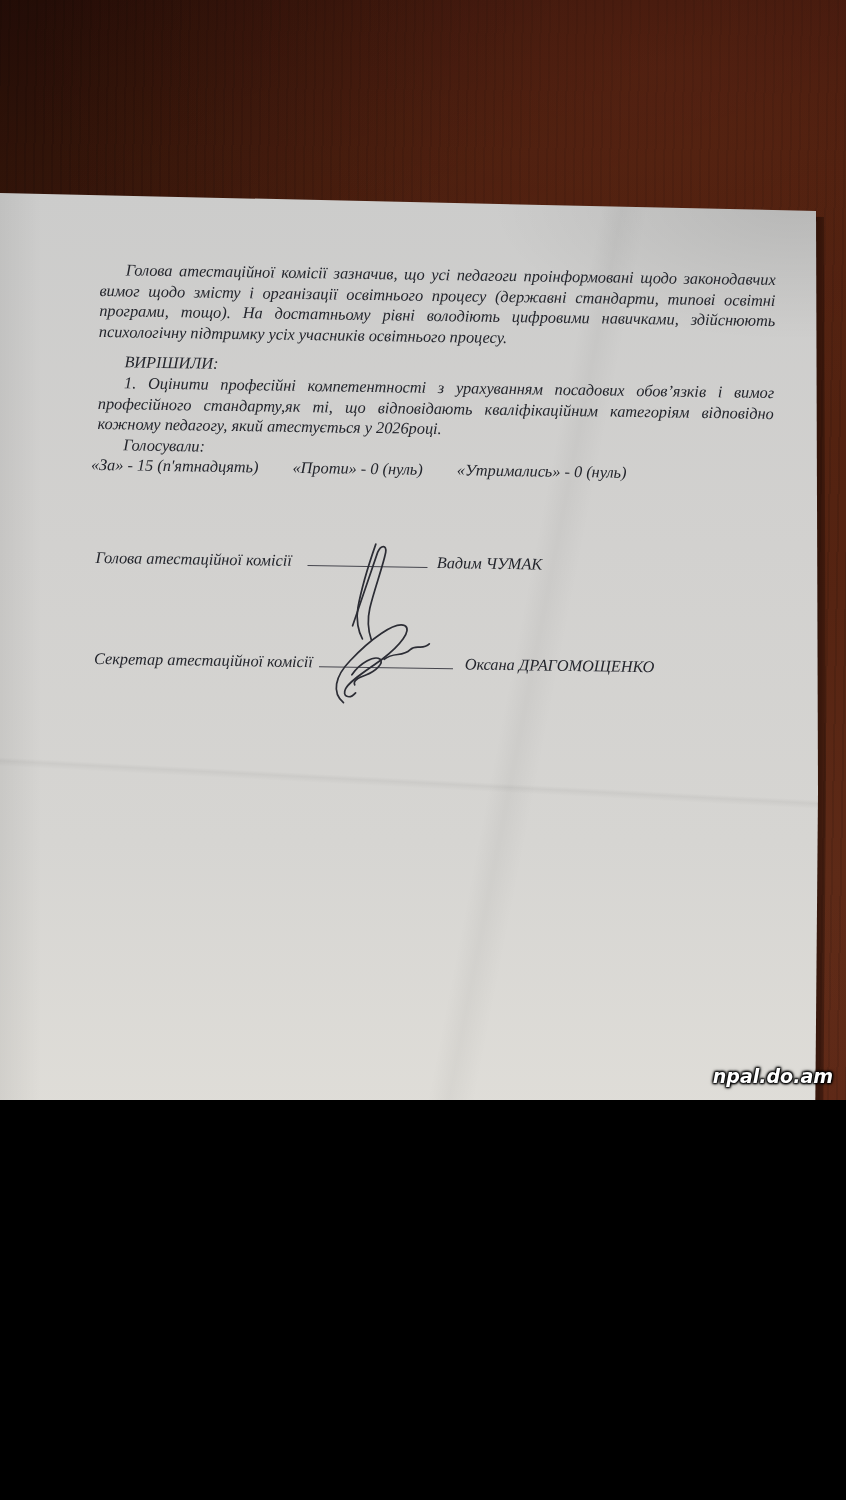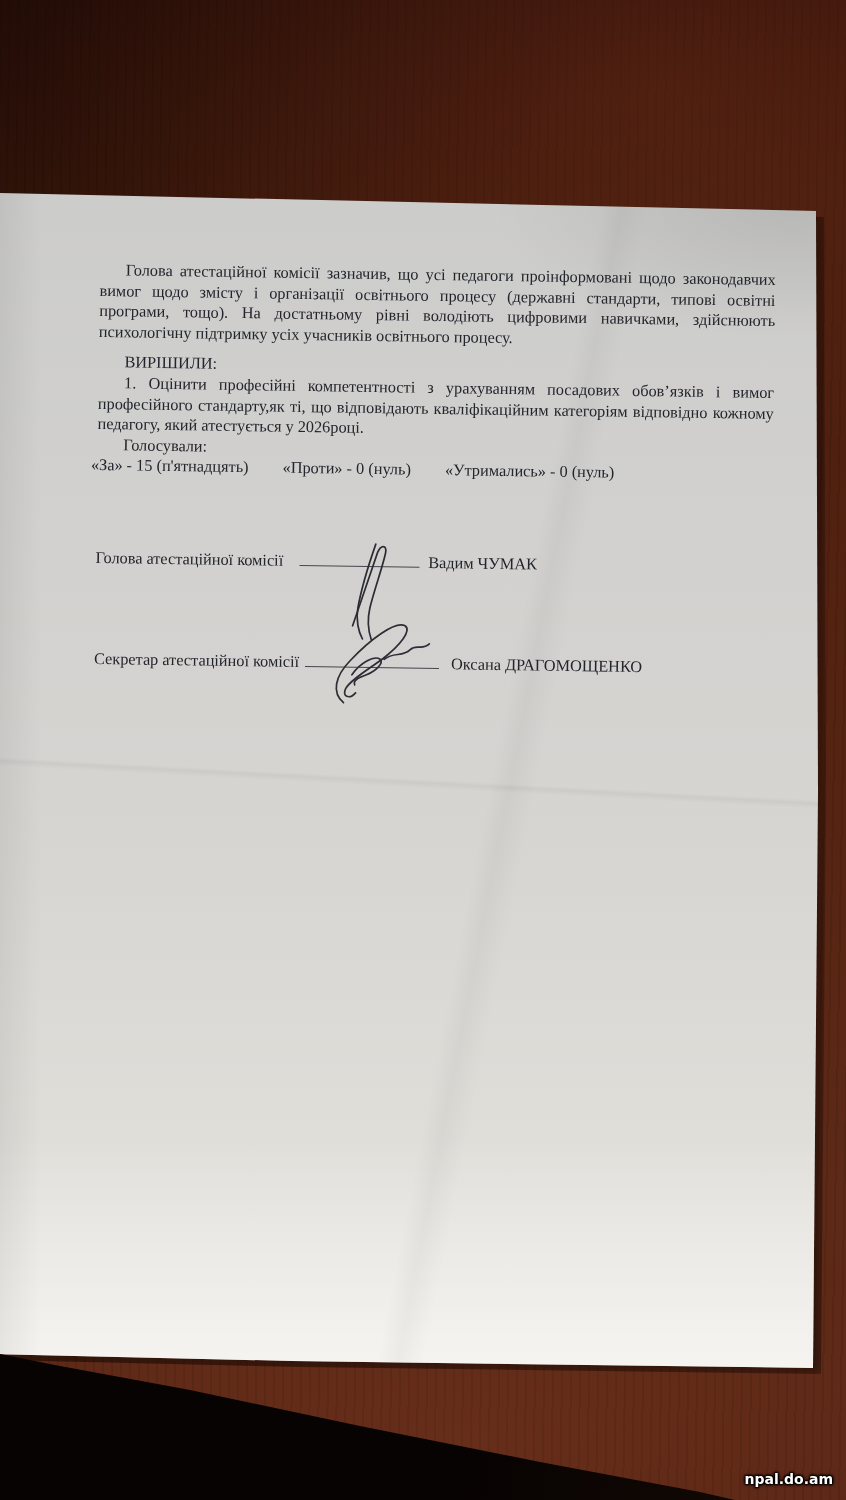--- a/index.html
+++ b/index.html
@@ -1,27 +1,28 @@
 <!DOCTYPE html>
 <html><head>
 <meta charset="utf-8">
 <style>
   html,body{margin:0;padding:0;}
   body{width:846px;height:1500px;overflow:hidden;background:#000;}
   .scene{
-    position:relative;width:846px;height:1500px;overflow:hidden;
+    position:relative;width:846px;height:1100px;overflow:hidden;
     background-color:#4c1e11;
     background-image:
       radial-gradient(ellipse 900px 520px at 78% 6%, rgba(122,52,30,.30), transparent 70%),
       linear-gradient(115deg, rgba(0,0,0,.28), transparent 42%),
       linear-gradient(160deg, rgba(0,0,0,.30) 0%, rgba(0,0,0,.08) 28%, rgba(0,0,0,0) 48%),
       radial-gradient(ellipse 700px 300px at 55% 96%, rgba(170,85,45,.14), transparent 75%),
       repeating-linear-gradient(91deg, rgba(0,0,0,.09) 0px, rgba(0,0,0,.09) 2px, transparent 2px, transparent 9px),
       linear-gradient(180deg, #44180c 0%, #4e1f0e 14%, #562412 55%, #5e2a17 80%, #5b2716 100%);
     font-family:"Liberation Serif","DejaVu Serif",serif;
+    font-style:italic;
   }
   
   .paper-shadow{
     position:absolute;left:-8px;top:192px;width:826px;height:1180px;
     background:rgba(18,5,1,.55);
     clip-path:polygon(0 2px,8px 1px,824px 19px,826px 600px,821px 1176px,300px 1169px,0 1162px);
     transform:translate(8px,6px);
     filter:blur(7px);
   }
   .paper{
@@ -58,21 +59,21 @@
   .sig-svg.s1{left:246px;top:-10px;}
   .sig-svg.s2{left:228px;top:-40px;}
   .desk-shadow{
     position:absolute;left:0;top:1340px;width:846px;height:160px;
     background:linear-gradient(100deg,#070302 55%,#160a05 100%);
     clip-path:polygon(0 14px,60px 26px,190px 50px,360px 86px,540px 122px,700px 152px,735px 160px,0 160px);
   }
   .watermark{
     position:absolute;right:13px;bottom:13px;
     font-family:"DejaVu Sans","Liberation Sans",sans-serif;
-    font-weight:bold;font-size:14px;color:#ffffff;
+    font-weight:bold;font-size:19px;color:#ffffff;
     text-shadow:-1px -1px 2px rgba(0,0,0,.95),1px -1px 2px rgba(0,0,0,.95),
                 -1px 1px 2px rgba(0,0,0,.95),1px 1px 2px rgba(0,0,0,.95),0 0 4px rgba(0,0,0,.8);
   }
 </style>
 </head>
 <body>
 
 <div class="scene">
 
   <div class="paper-shadow"></div>

